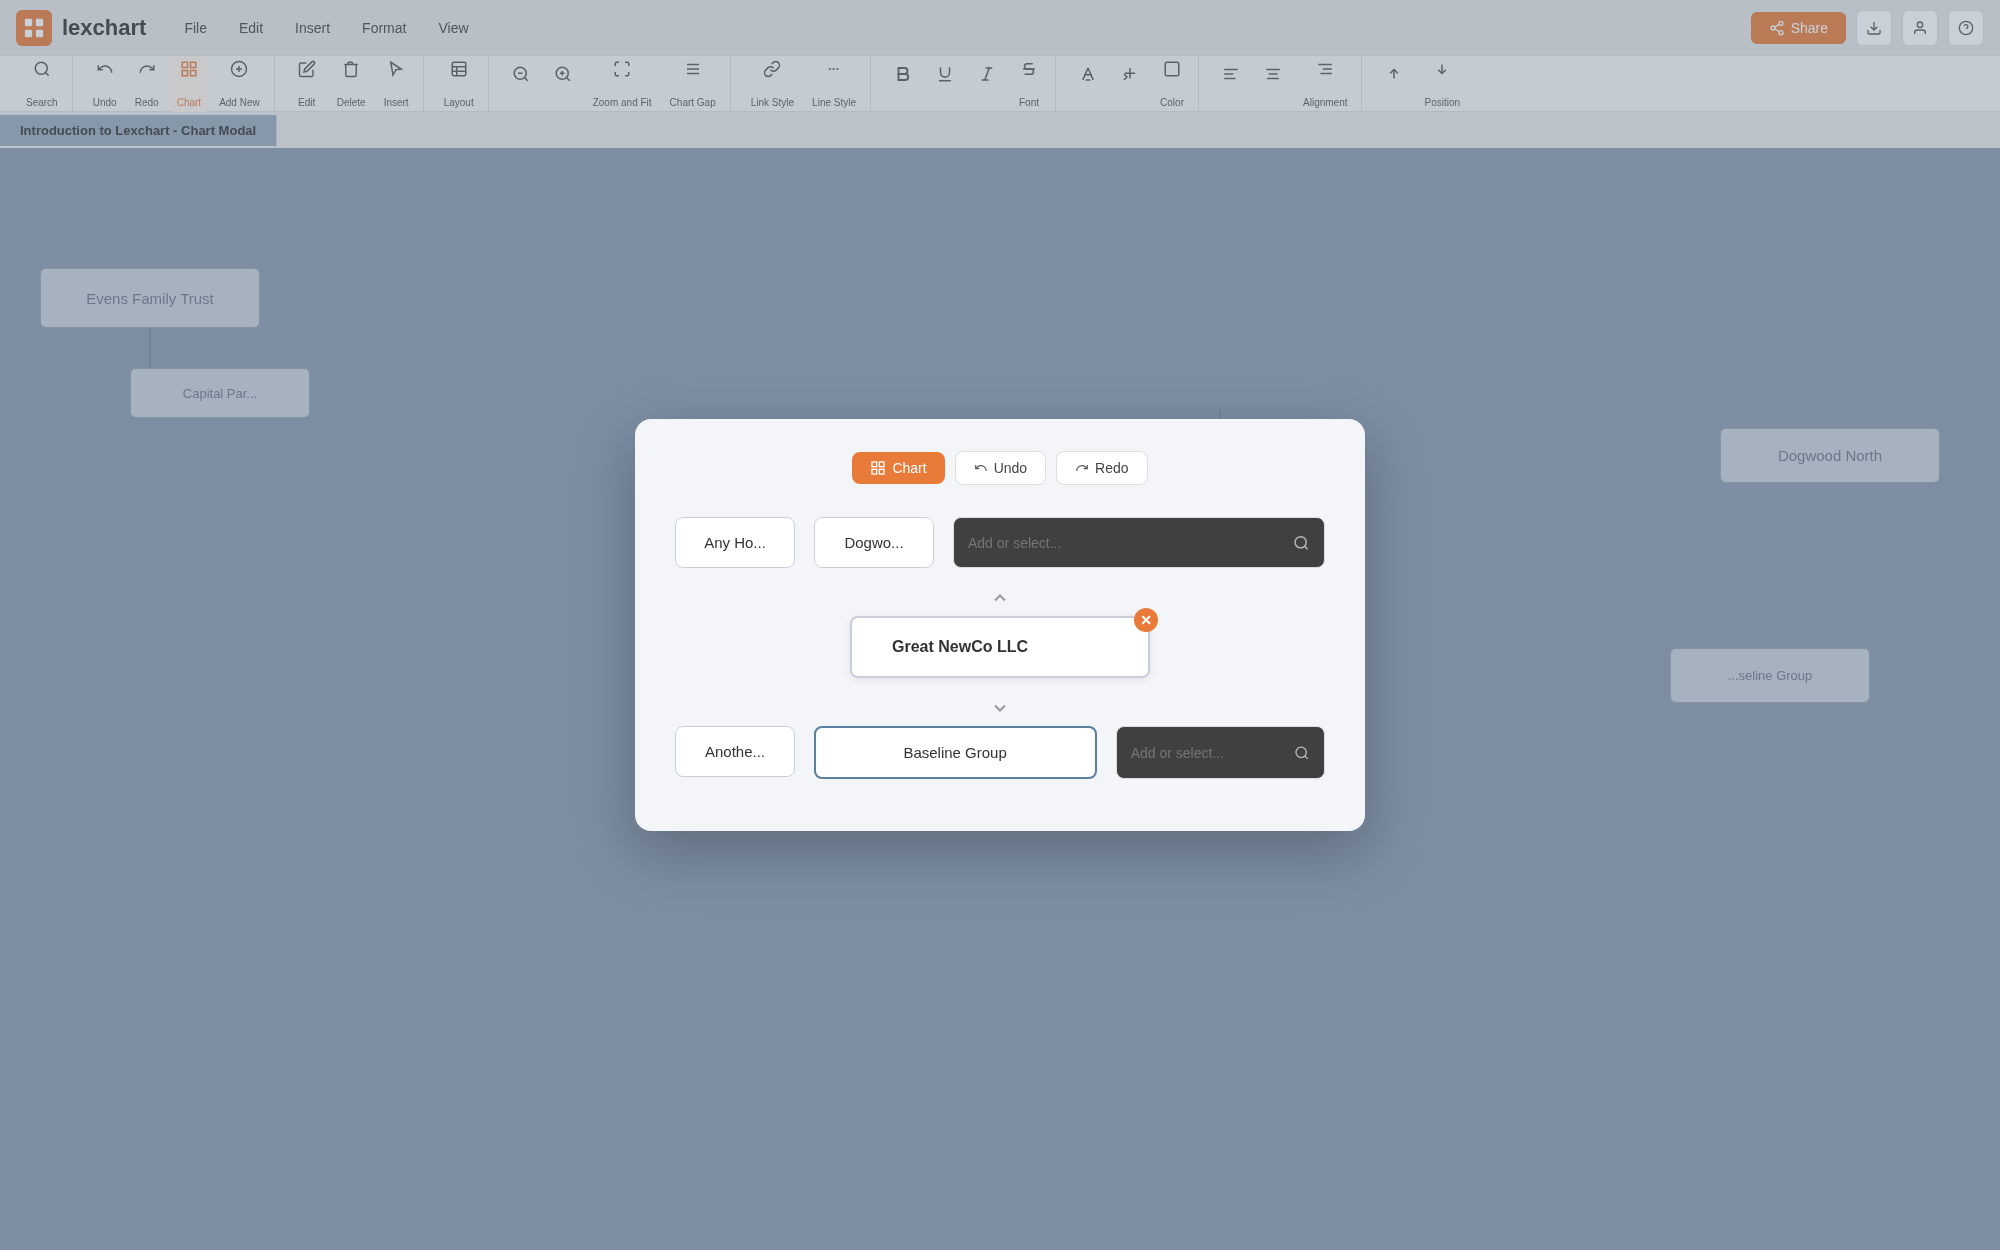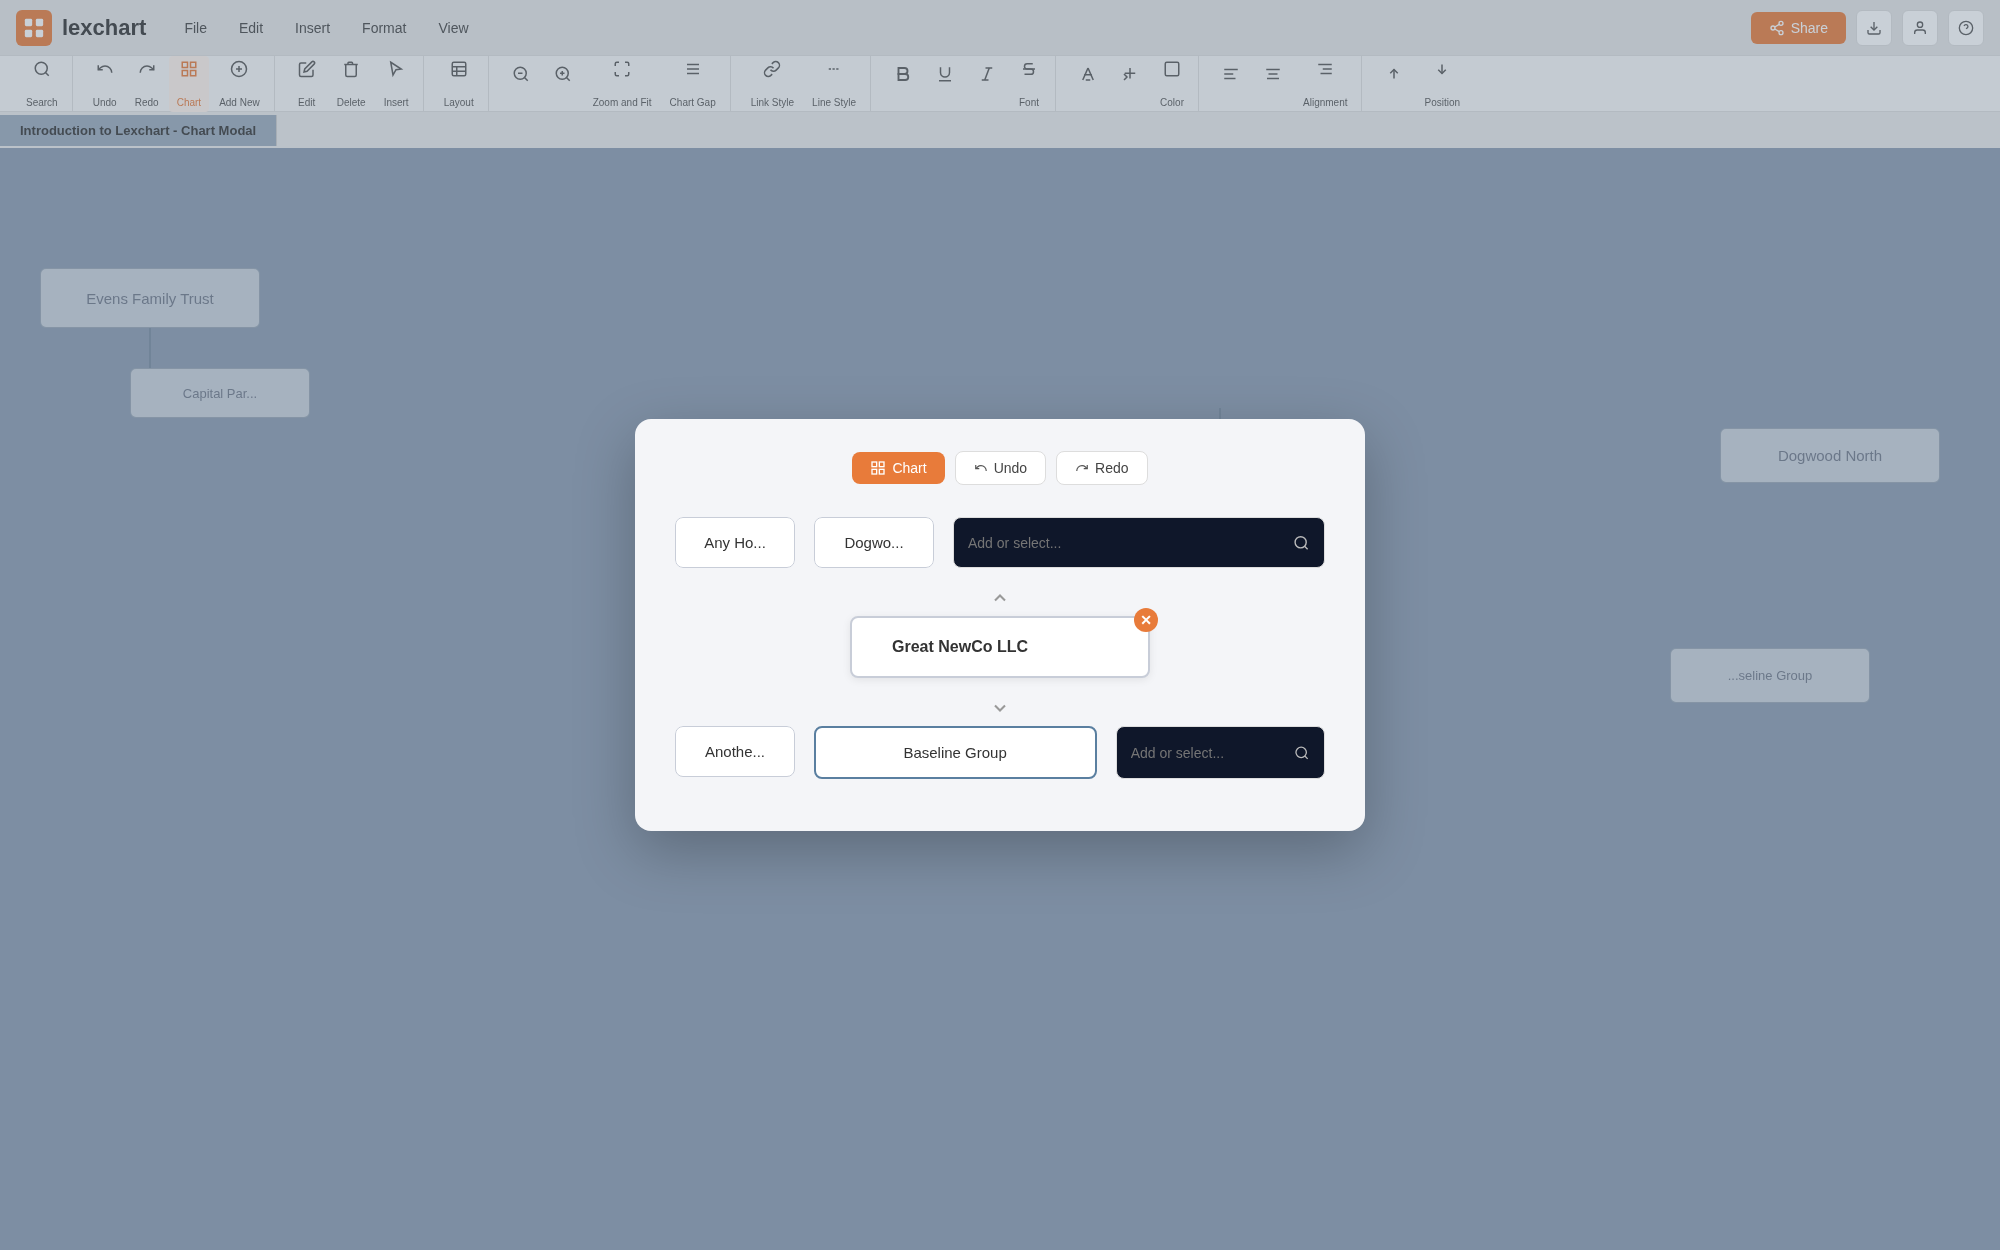--- a/index.html
+++ b/index.html
@@ -113,21 +113,21 @@
     
     .modal-row { display: flex; align-items: stretch; gap: 19px; margin-bottom: 12px; }
     .modal-card {
       background: white; border: 1.5px solid #c8cdd8; border-radius: 8px;
       padding: 16px 20px; font-size: 15px; font-weight: 500; color: #333;
       min-width: 120px; display: flex; align-items: center; justify-content: center;
       cursor: pointer; position: relative; flex: 1;
     }
     .modal-card.selected { border-color: #5a7fa0; border-width: 2px; }
     .modal-card-add {
-      background: #0f172a; border: 1.5px solid #ddd; border-radius: 8px;
+      background: #404040; border: 1.5px solid #ddd; border-radius: 8px;
       padding: 10px 14px; display: flex; align-items: center; flex: 1.5;
       color: #aaa; font-size: 14px; gap: 8px; cursor: pointer;
     }
     .modal-card-add input {
       border: none; outline: none; color: #aaa; font-size: 14px; width: 100%; background: transparent;
     }
 
     .arrow-connector {
       display: flex; align-items: center; justify-content: center;
       padding: 8px 0; color: #888; font-size: 20px;

